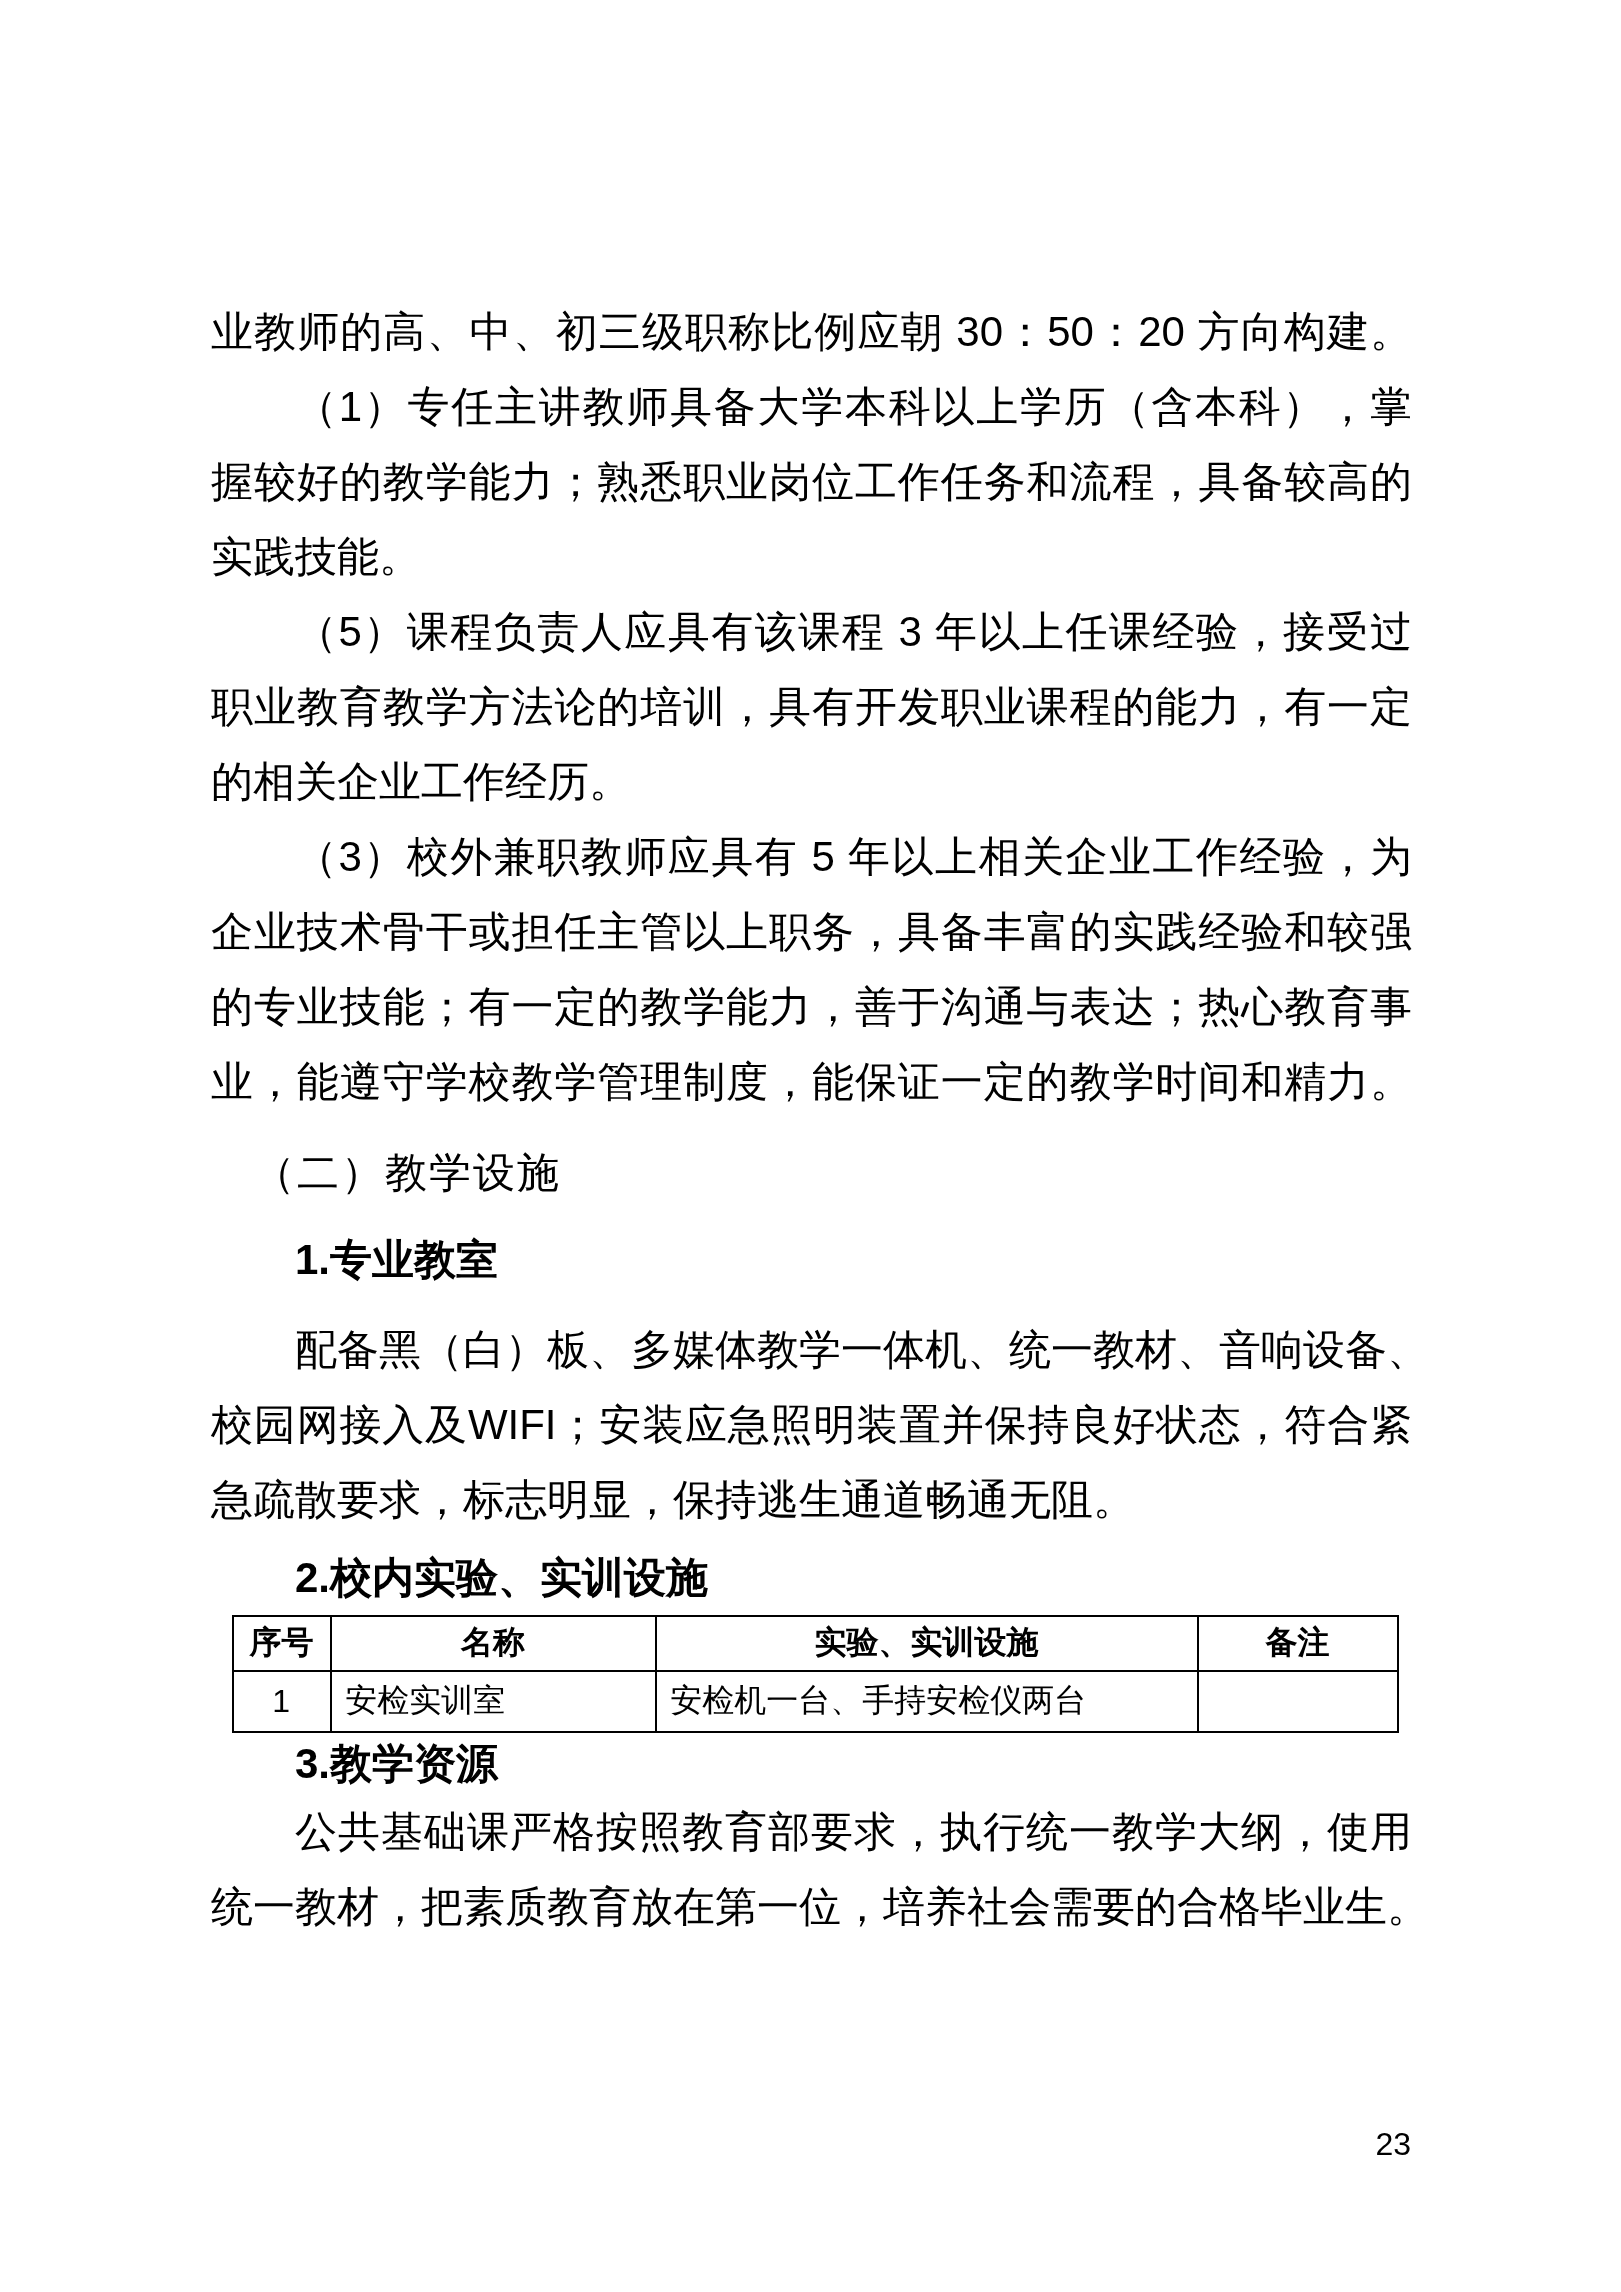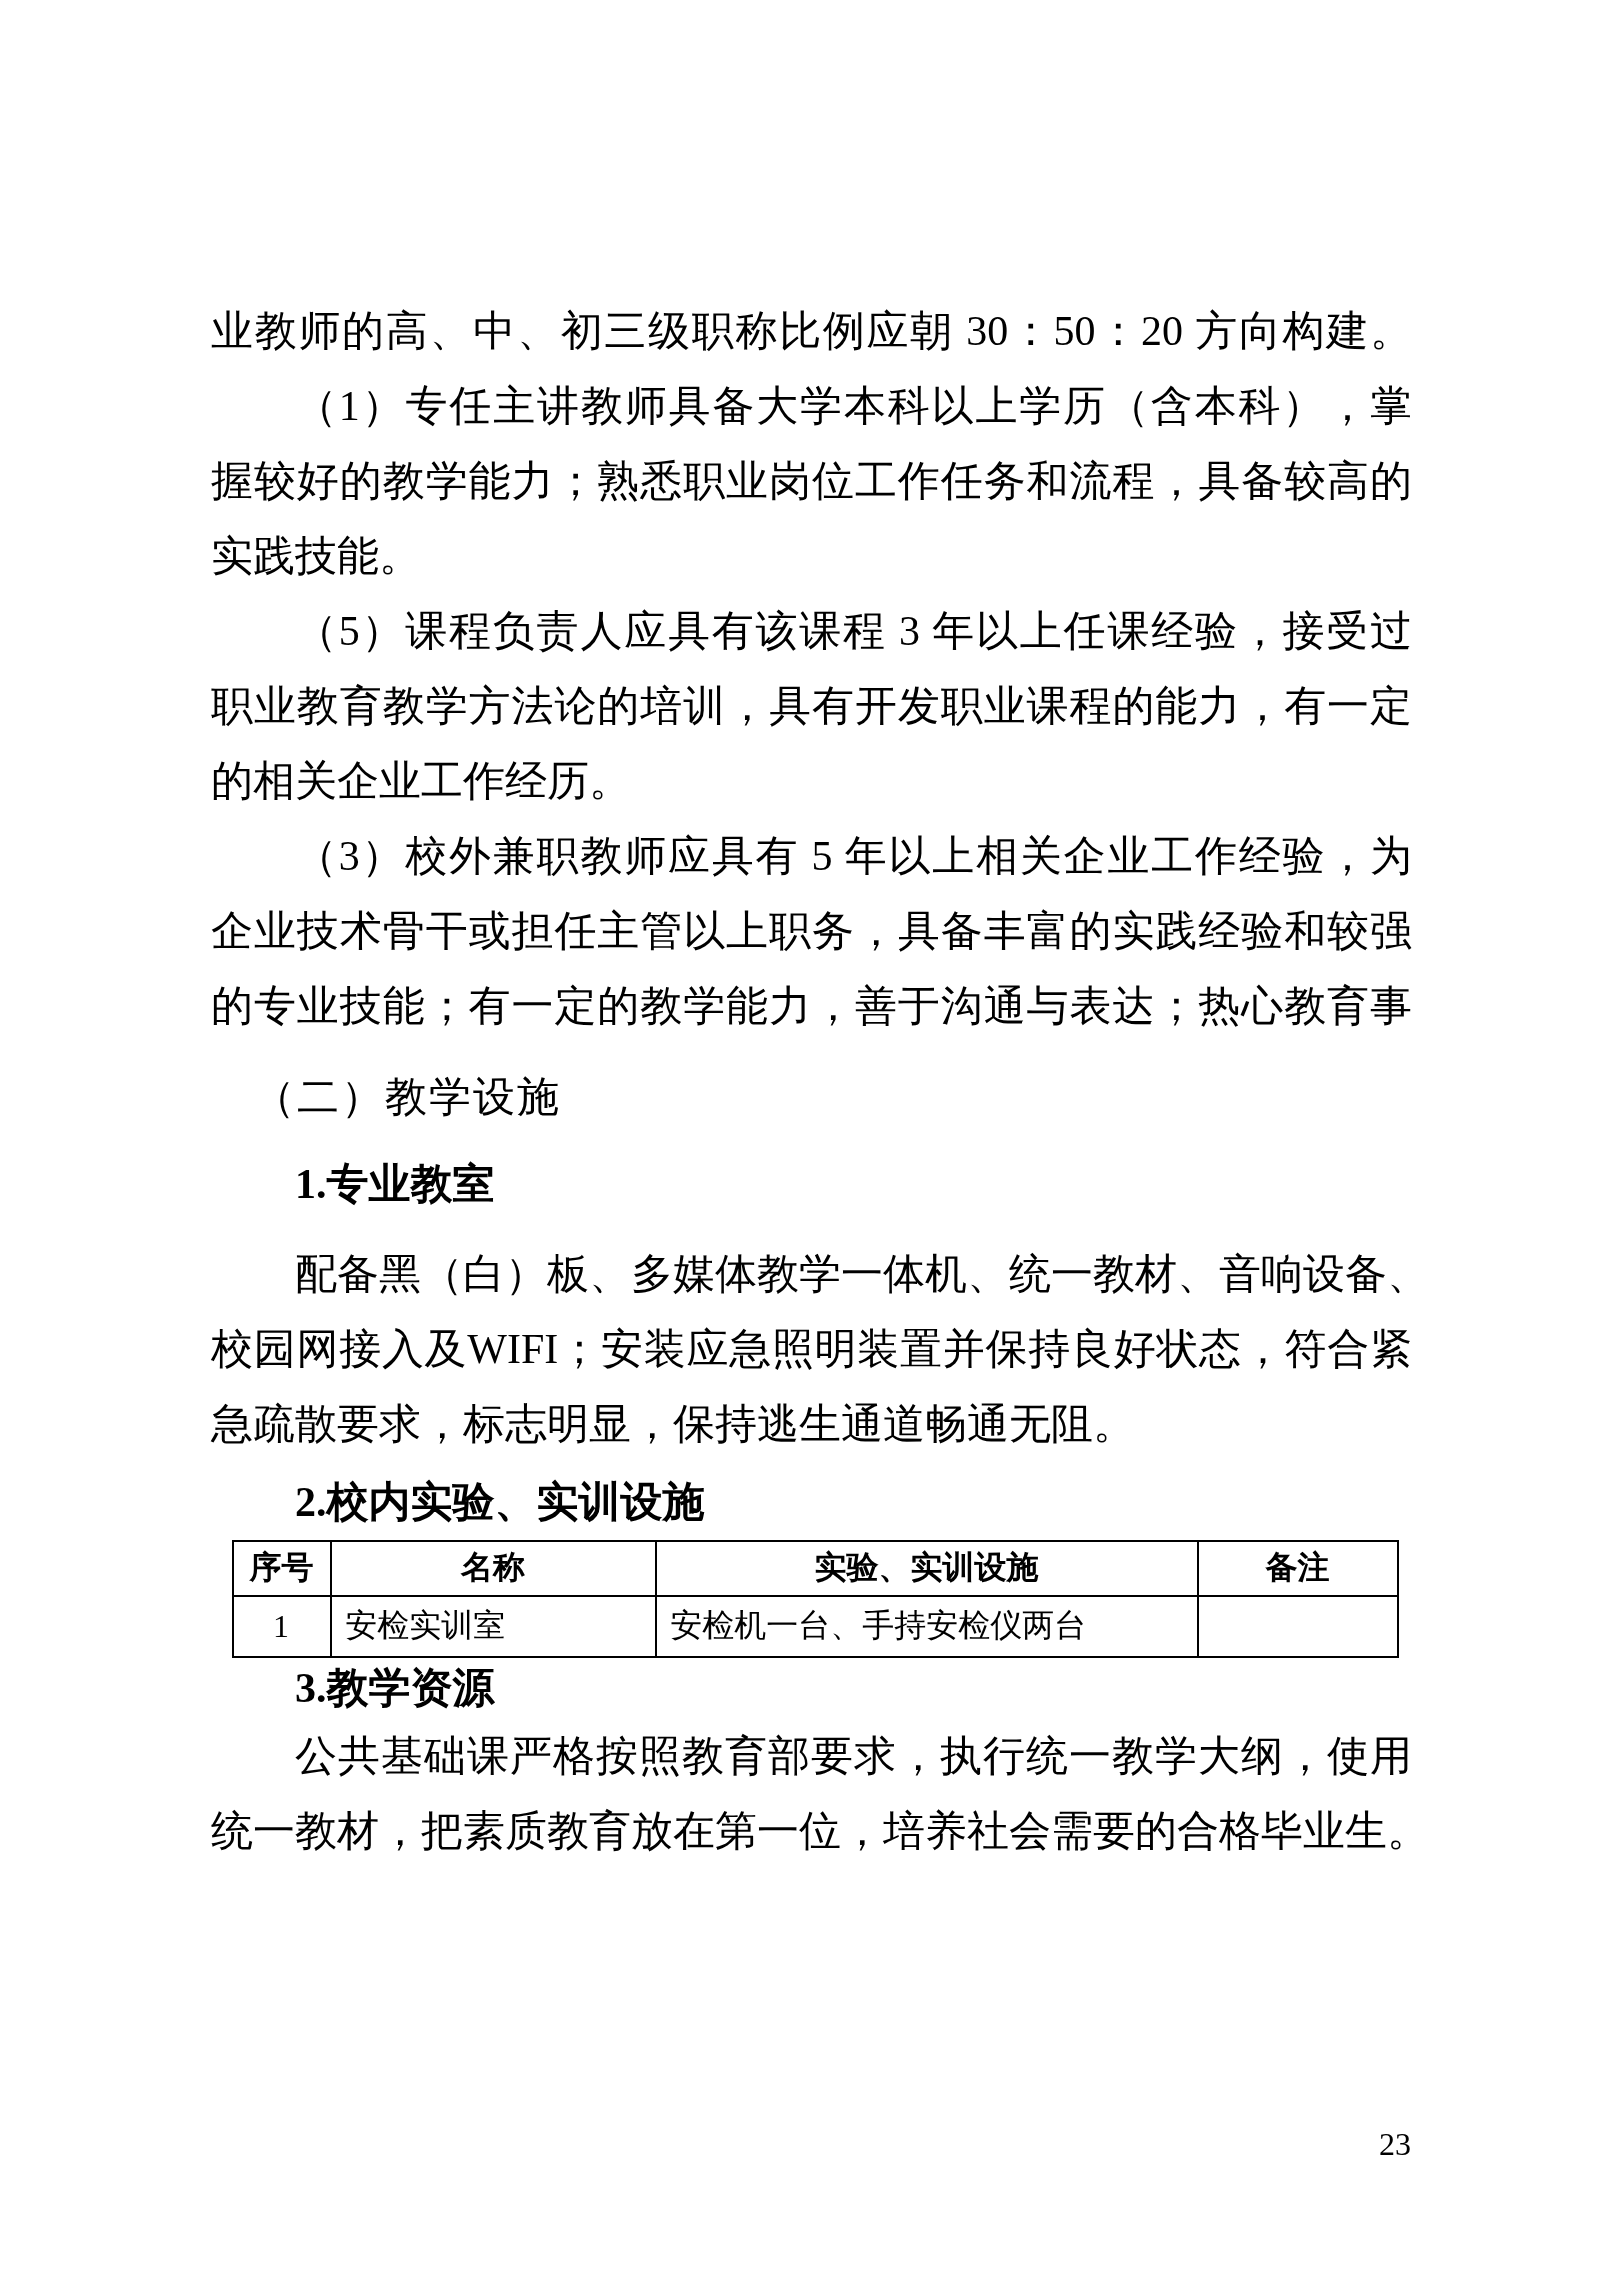--- a/index.html
+++ b/index.html
@@ -6,21 +6,21 @@
     margin: 0;
     padding: 0;
     background: #ffffff;
   }
   .page {
     position: relative;
     width: 1621px;
     height: 2293px;
     background: #ffffff;
     color: #000000;
-    font-family: Liberation Serif, serif;
+    font-family: Liberation Sans, sans-serif;
     overflow: hidden;
   }
   .content {
     position: absolute;
     left: 211px;
     top: 294px;
     width: 1201px;
   }
   .line {
     font-size: 42px;
@@ -101,20 +101,21 @@
     <div class="line">握较好的教学能力；熟悉职业岗位工作任务和流程，具备较高的</div>
     <div class="line endline">实践技能。</div>
 
     <div class="line indent2">（5）课程负责人应具有该课程 3 年以上任课经验，接受过</div>
     <div class="line">职业教育教学方法论的培训，具有开发职业课程的能力，有一定</div>
     <div class="line endline">的相关企业工作经历。</div>
 
     <div class="line indent2">（3）校外兼职教师应具有 5 年以上相关企业工作经验，为</div>
     <div class="line">企业技术骨干或担任主管以上职务，具备丰富的实践经验和较强</div>
     <div class="line">的专业技能；有一定的教学能力，善于沟通与表达；热心教育事</div>
+    <div class="line">业，能遵守学校教学管理制度，能保证一定的教学时间和精力。</div>
 
     <div class="line heading kaiti indent1 mt16">（二）教学设施</div>
 
     <div class="line heading indent2 mt13">1.专业教室</div>
 
     <div class="line indent2 mt15">配备黑（白）板、多媒体教学一体机、统一教材、音响设备、</div>
     <div class="line">校园网接入及WIFI；安装应急照明装置并保持良好状态，符合紧</div>
     <div class="line endline">急疏散要求，标志明显，保持逃生通道畅通无阻。</div>
 
     <div class="line heading indent2 mt3">2.校内实验、实训设施</div>

